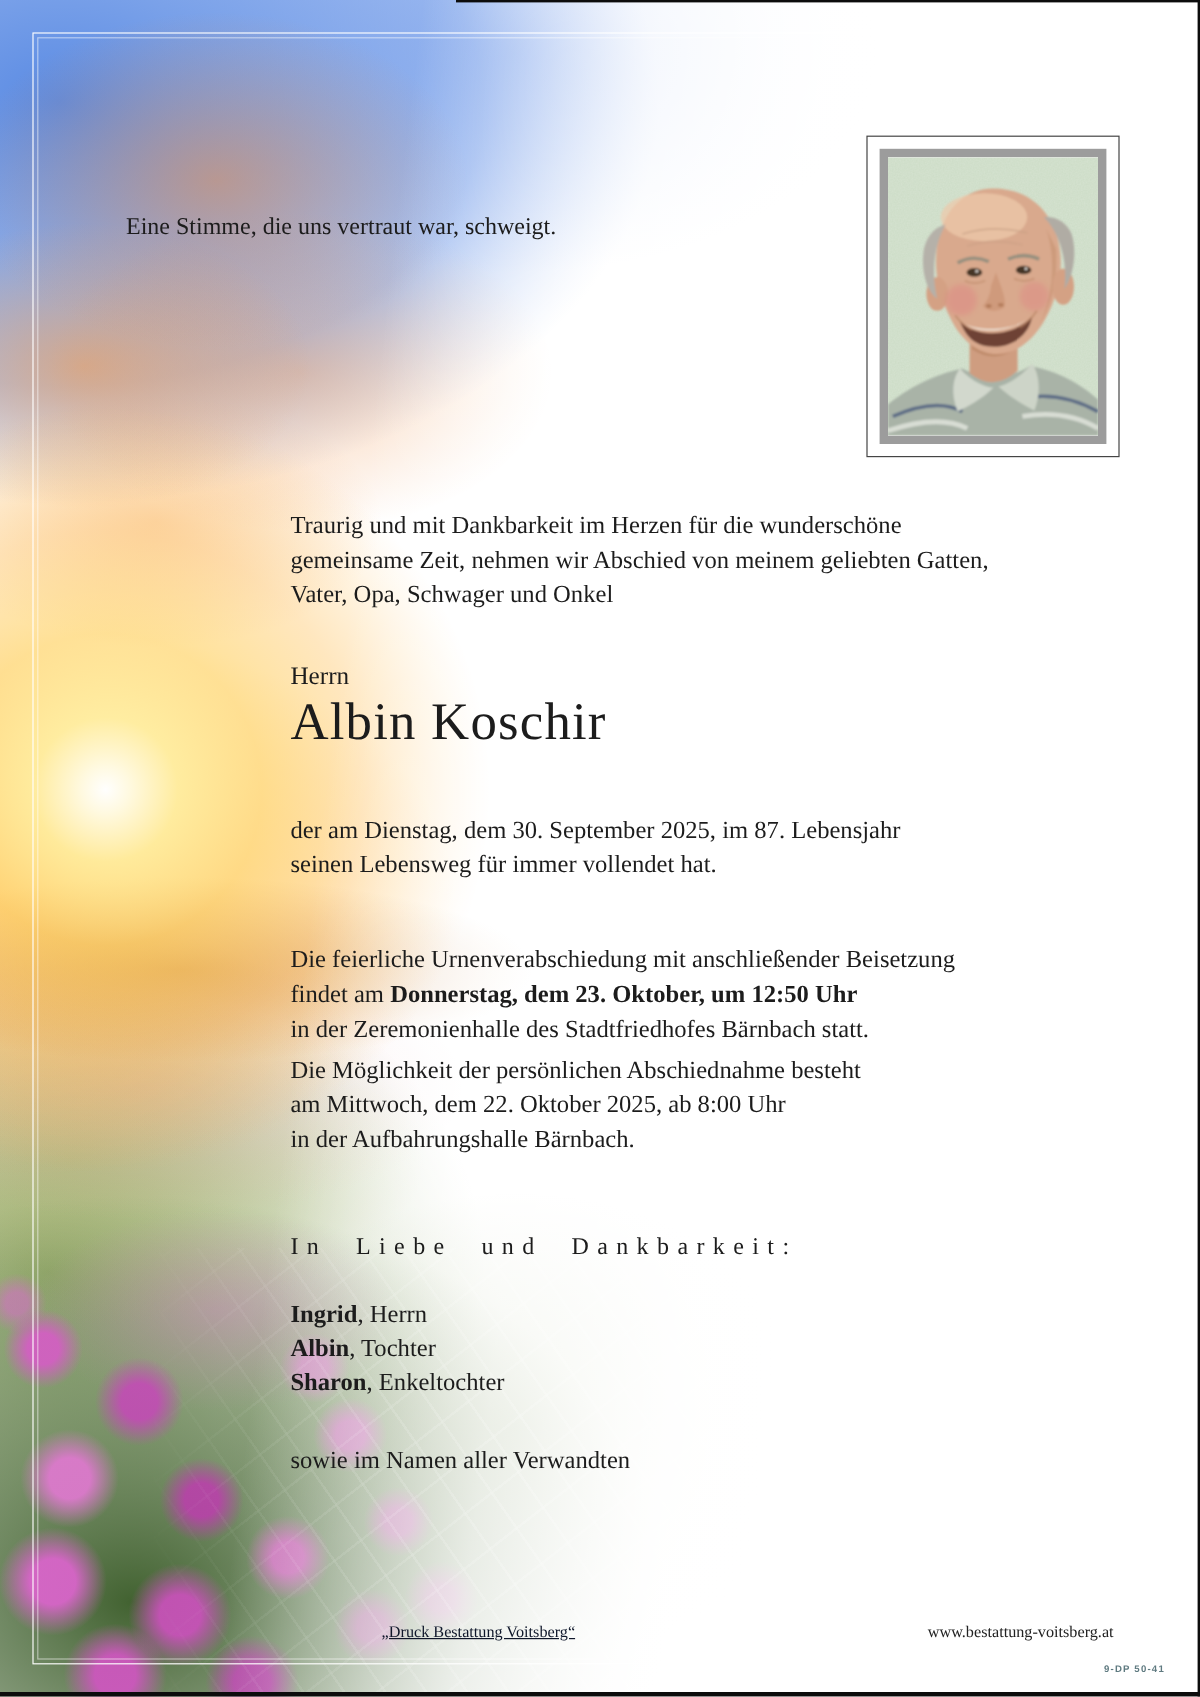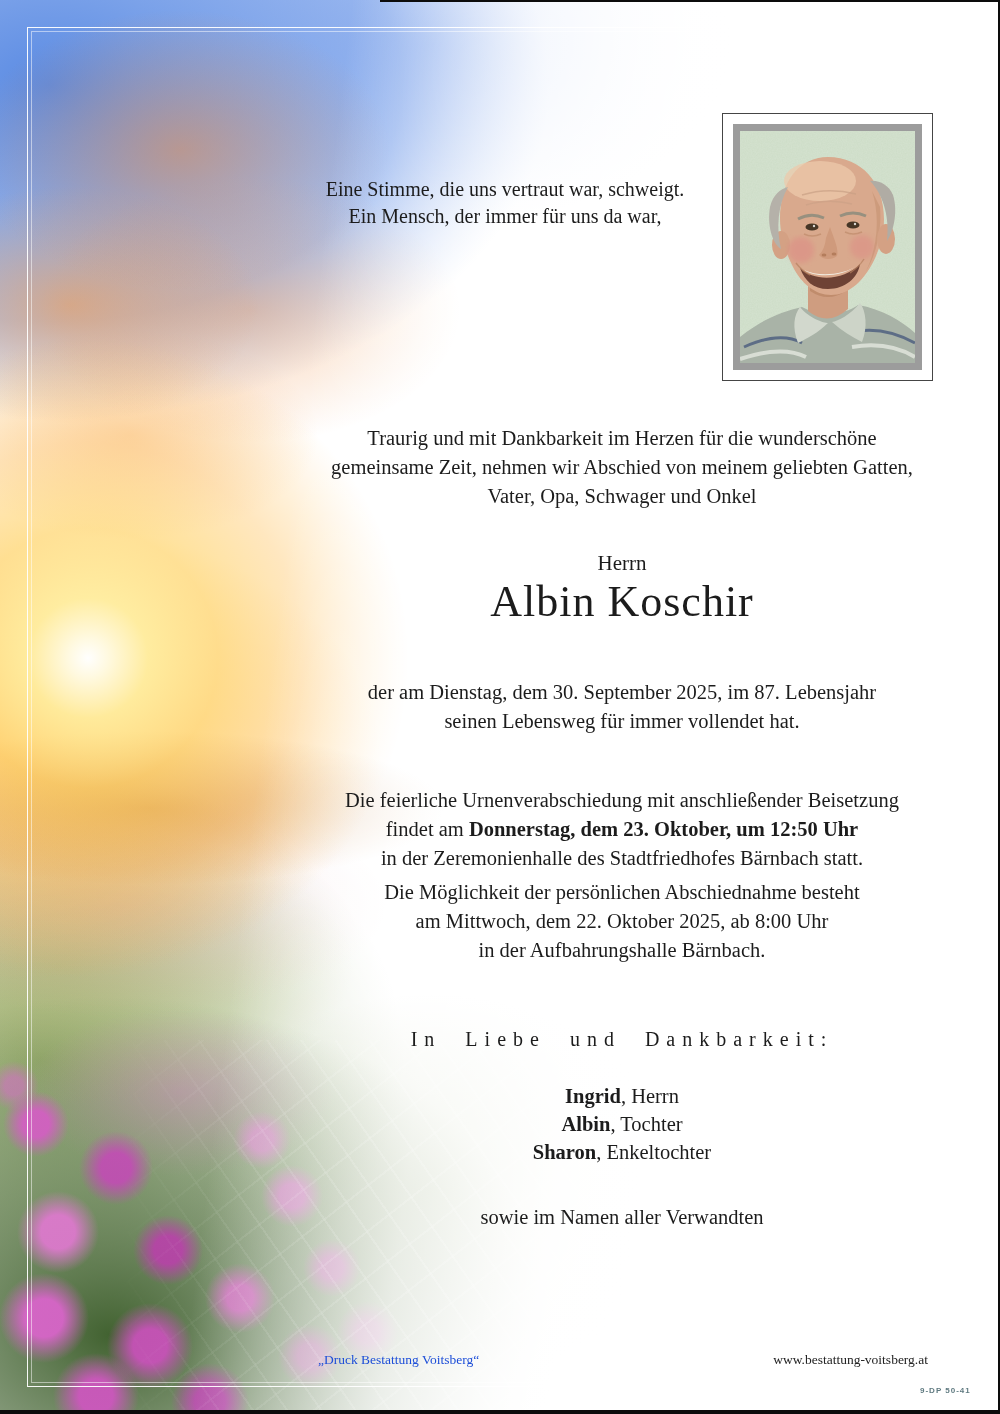--- a/index.html
+++ b/index.html
@@ -63,33 +63,33 @@
 
   
   .photo-block{
     position:absolute;left:722px;top:113px;width:211px;height:268px;z-index:5;
     box-sizing:border-box;border:1px solid #454545;background:#fff;padding:10px;
   }
   .photo-frame{width:100%;height:100%;box-sizing:border-box;border:7px solid #9c9c9c;overflow:hidden;}
   .photo-frame svg{display:block;width:100%;height:100%;}
 
   
-  .txt{position:absolute;text-align:center;z-index:5;}
+  .txt{position:absolute;z-index:5;}
   .poem{left:105px;top:176px;width:800px;font-size:20px;line-height:27px;}
   .intro{left:242px;top:424px;width:760px;font-size:20.5px;line-height:29px;}
   .salutation{left:242px;top:550px;width:760px;font-size:21px;line-height:26px;}
   .name{left:242px;top:576px;width:760px;font-size:44px;line-height:52px;letter-spacing:1px;}
   .death{left:242px;top:678px;width:760px;font-size:20.5px;line-height:29px;}
   .ceremony{left:242px;top:786px;width:760px;font-size:20.5px;line-height:29px;}
   .viewing{left:242px;top:878px;width:760px;font-size:20.5px;line-height:29px;}
   .closing{left:242px;top:1028px;width:760px;font-size:20px;letter-spacing:7px;word-spacing:12px;}
   .family{left:242px;top:1082px;width:760px;font-size:20.5px;line-height:28px;}
   .relatives{left:242px;top:1206px;width:760px;font-size:20.5px;}
   .b{font-weight:700;}
-  .footer-left{position:absolute;left:318px;top:1352px;z-index:5;font-size:13.5px;color:#1d4ed8;}
+  .footer-left{position:absolute;left:318px;top:1352px;z-index:5;font-size:13.5px;color:#0f172a;text-decoration:underline;}
   .footer-right{position:absolute;right:72px;top:1352px;z-index:5;font-size:13.5px;color:#222;}
   .print-code{
     position:absolute;left:920px;top:1386px;z-index:5;font-family:"Liberation Sans",sans-serif;
     font-size:8px;letter-spacing:1px;color:#5f7a80;filter:blur(0.4px);font-weight:700;
   }
 </style>
 </head>
 <body>
 
 <div class="page">
@@ -165,21 +165,20 @@
           <path d="M64,139 C76,147 102,146 116,135 C104,144 78,146 64,139 Z" fill="#f2ede2"></path>
           <path d="M56,132 Q62,140 70,144" stroke="#b5805f" stroke-width="1.4" fill="none" opacity="0.7"></path>
           <path d="M124,128 Q119,136 110,142" stroke="#b5805f" stroke-width="1.4" fill="none" opacity="0.7"></path>
         </g>
       </svg>
     </div>
   </div>
 
   <div class="txt poem">
     <div>Eine Stimme, die uns vertraut war, schweigt.</div>
-    <div>Ein Mensch, der immer für uns da war,</div>
   </div>
 
   <div class="txt intro">
     <div>Traurig und mit Dankbarkeit im Herzen für die wunderschöne</div>
     <div>gemeinsame Zeit, nehmen wir Abschied von meinem geliebten Gatten,</div>
     <div>Vater, Opa, Schwager und Onkel</div>
   </div>
 
   <div class="txt salutation">Herrn</div>
   <div class="txt name">Albin Koschir</div>

